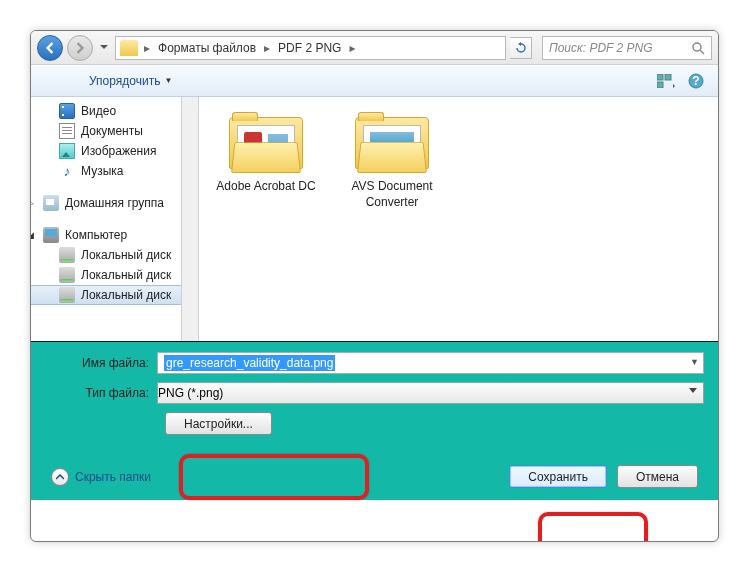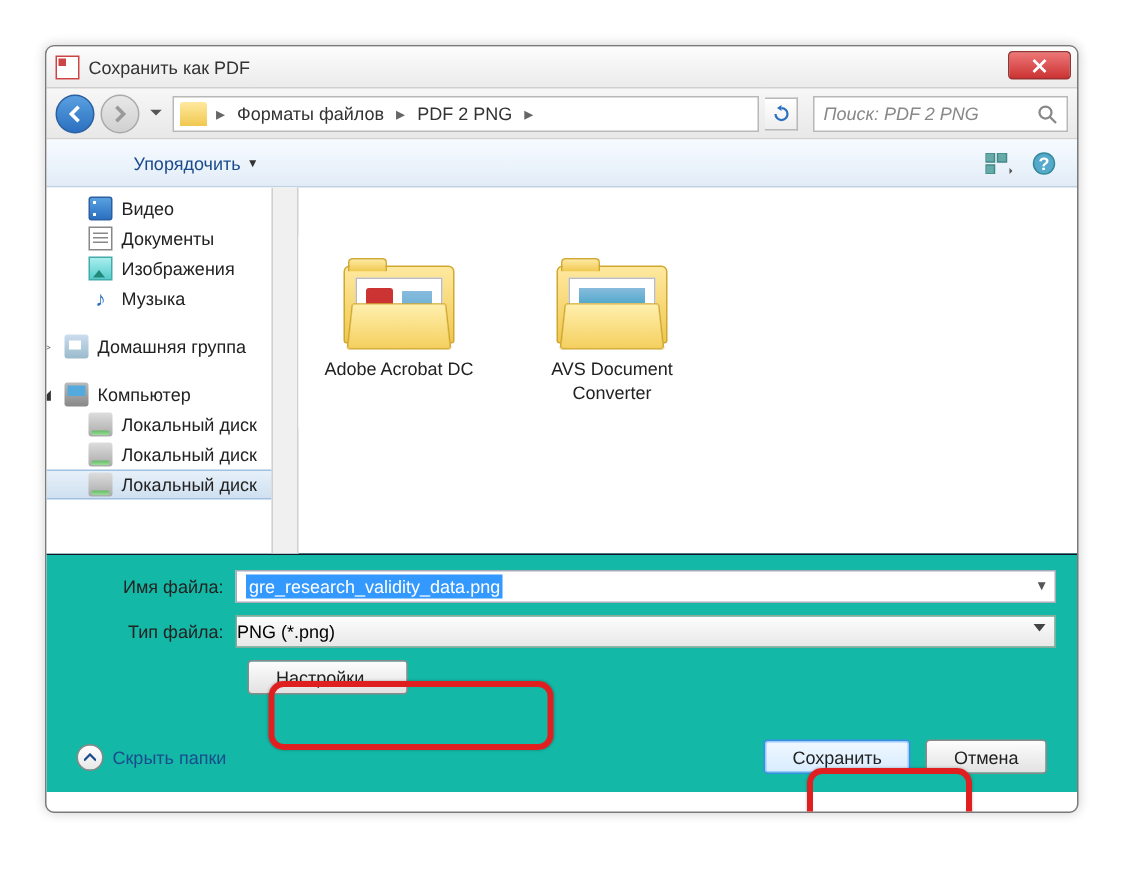--- a/index.html
+++ b/index.html
@@ -54,21 +54,21 @@
 .i-img { background: linear-gradient(#aee, #5cc); border: 1px solid #4aa; position: relative; }
 .i-img::after { content:""; position:absolute; bottom:1px; left:2px; width:0; height:0; border-left:4px solid transparent; border-right:4px solid transparent; border-bottom:5px solid #287; }
 .i-music { color: #2a70c0; font-size: 14px; line-height: 16px; text-align: center; }
 .i-home { background: linear-gradient(#cde, #9bc); border-radius: 2px; position:relative; }
 .i-home::after { content:""; position:absolute; top:4px; left:3px; width:8px; height:6px; background:#fff; }
 .i-comp { background: linear-gradient(#bbb, #888); border-radius: 2px; position:relative; }
 .i-comp::after { content:""; position:absolute; top:2px; left:2px; right:2px; height:7px; background:#5ad; }
 .i-disk { background: linear-gradient(#ddd, #aaa); border-radius: 2px; position: relative; }
 .i-disk::after { content:""; position:absolute; bottom:1px; left:2px; right:2px; height:3px; background: linear-gradient(#6b6, #9d9); border-radius:1px; }
 
-.content { flex: 1; background: #fff; padding: 16px 12px; display: flex; gap: 32px; align-items: flex-start; margin-top: 32px; }
+.content { flex: 1; background: #fff; padding: 16px 12px; display: flex; gap: 16px; align-items: flex-start; }
 .file-item { width: 110px; text-align: center; }
 .folder-big { width: 74px; height: 60px; margin: 0 auto 6px; position: relative; }
 .folder-back { position: absolute; top: 4px; left: 0; width: 74px; height: 52px; background: linear-gradient(#ffe9a0, #f0c850); border-radius: 4px 4px 2px 2px; border: 1px solid #d0a830; }
 .folder-back::before { content:""; position:absolute; top:-6px; left:2px; width:24px; height:8px; background: linear-gradient(#ffe9a0,#f0c850); border-radius:3px 3px 0 0; border:1px solid #d0a830; border-bottom:none; }
 .folder-content { position: absolute; top: 12px; left: 8px; width: 58px; height: 40px; background: #fff; border: 1px solid #bbb; }
 .folder-content.acrobat::after { content:""; position:absolute; top:6px; left:6px; width:18px; height:24px; background:#c33; border-radius:2px; }
 .folder-content.acrobat::before { content:""; position:absolute; top:8px; right:6px; width:20px; height:20px; background:linear-gradient(#8bd,#5ac); }
 .folder-content.avs::after { content:""; position:absolute; top:6px; left:6px; right:6px; height:10px; background:linear-gradient(#8bd,#5ac); }
 .folder-content.avs::before { content:""; position:absolute; bottom:6px; left:6px; right:6px; height:10px; background:#eee; border:1px solid #ccc; }
 .folder-front { position: absolute; bottom: 0; left: 2px; width: 70px; height: 36px; background: linear-gradient(#fff0b0, #f5d060); border-radius: 2px; border: 1px solid #d0a830; transform: perspective(100px) rotateX(18deg); transform-origin: bottom; }
@@ -101,29 +101,20 @@
 .highlight { position: absolute; border: 4px solid #e02020; border-radius: 10px; pointer-events: none; box-shadow: 0 0 2px rgba(0,0,0,0.3); }
 .hl-settings { top: 423px; left: 148px; width: 190px; height: 46px; }
 .hl-save { top: 481px; left: 507px; width: 110px; height: 42px; }
 </style>
 </head>
 <body>
 
 <div class="outer-border">
 <div class="dialog">
 
-  <div class="titlebar">
-    <div class="pdf-icon"></div>
-    <div class="title">Сохранить как PDF</div>
-    <div class="close-btn">
-      <svg viewBox="0 0 10 10" width="10" height="10">
-            <path d="M1 1 L9 9 M9 1 L1 9" stroke="#fff" stroke-width="1.8"></path>
-          </svg>
-    </div>
-  </div>
 
   <div class="navbar">
     <div class="navbtn">
       <svg viewBox="0 0 10 10">
             <path d="M7 1 L3 5 L7 9" stroke="#fff" stroke-width="2" fill="none"></path>
           </svg>
     </div>
     <div class="navbtn fwd">
       <svg viewBox="0 0 10 10">
             <path d="M3 1 L7 5 L3 9" stroke="#999" stroke-width="2" fill="none"></path>

